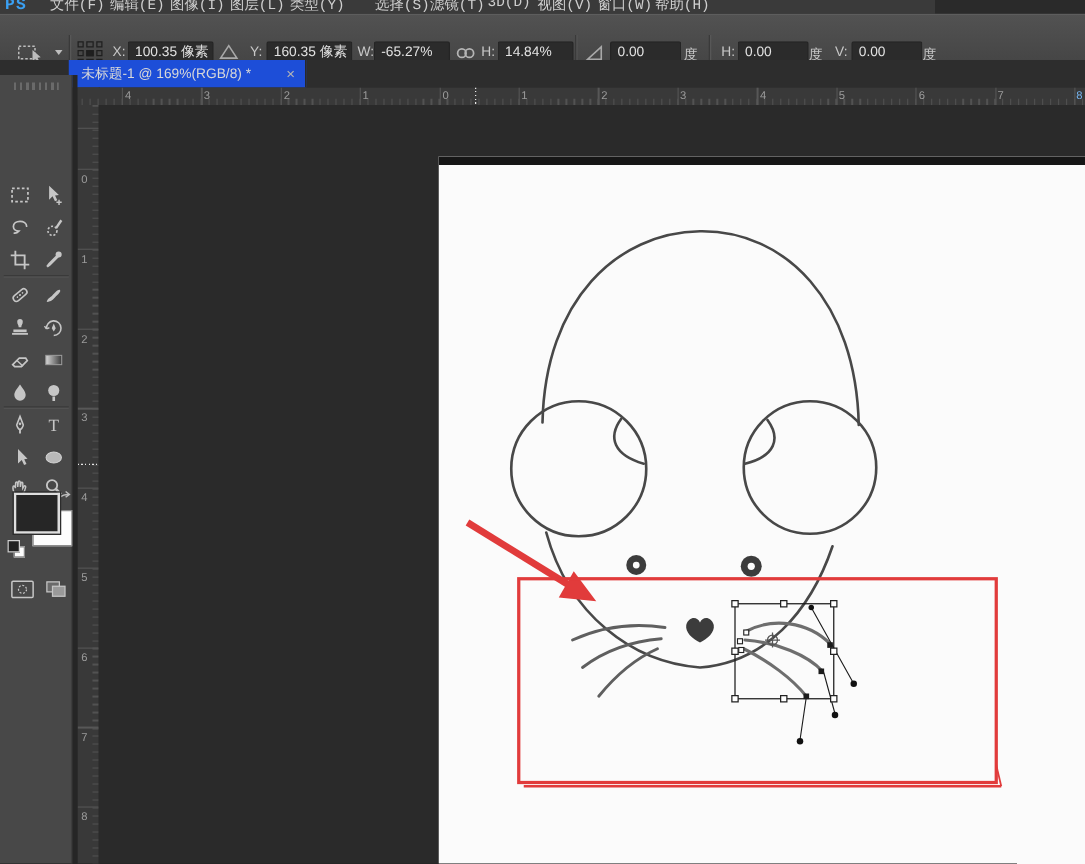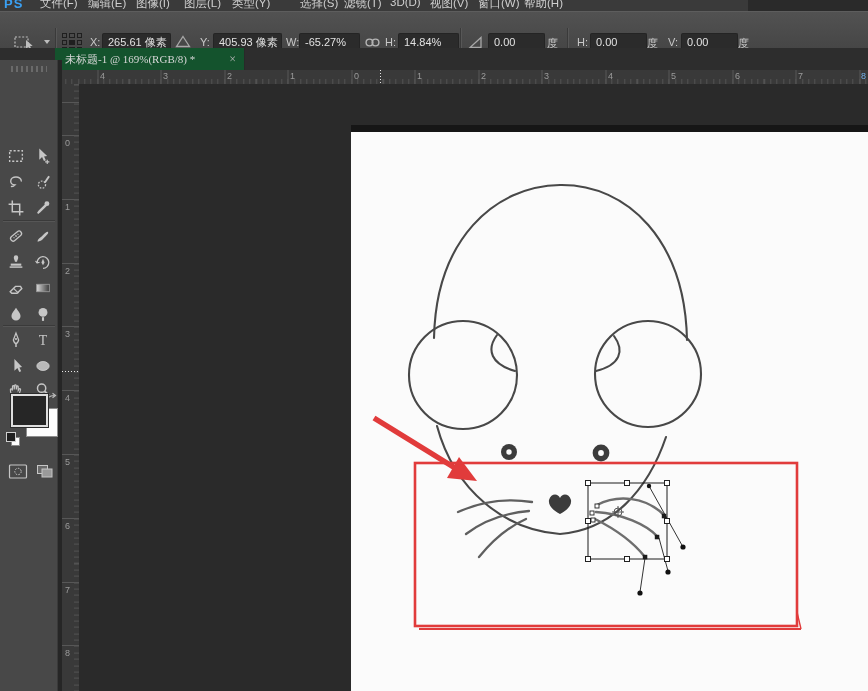--- a/index.html
+++ b/index.html
@@ -1,41 +1,41 @@
 <!DOCTYPE html>
 <html><head>
 <meta charset="utf-8">
 <style>
   html,body{margin:0;padding:0;background:#222;}
   #app{position:relative;width:868px;height:691px;background:#2a2a2a;overflow:hidden;
        font-family:"Liberation Sans","DejaVu Sans",sans-serif;-webkit-user-select:none;}
   
-  #menubar{position:absolute;left:0;top:0;width:748px;height:11px;background:#3a3a3a;overflow:hidden;}
+  #menubar{position:absolute;left:0;top:0;width:748px;height:11px;background:#3a3a3a;overflow:hidden;font-family:Liberation Mono, monospace;}
   #menubar .logo{position:absolute;left:4px;top:-4px;font-size:13px;font-weight:bold;color:#3aa0f3;letter-spacing:1px;}
   #menubar .mitem{position:absolute;top:-4px;font-size:11.5px;color:#cfcfcf;white-space:nowrap;}
   
   #optionsbar{position:absolute;left:0;top:11px;width:868px;height:37px;
       background:linear-gradient(#525252,#464646);border-bottom:1px solid #282828;box-shadow:inset 0 1px 0 #5d5d5d;}
   #optionsbar .lbl{position:absolute;top:25px;font-size:11px;color:#c8c8c8;}
   #optionsbar .unit{position:absolute;top:25px;font-size:11px;color:#c8c8c8;}
   .field{position:absolute;top:22px;height:16px;background:#2b2b2b;border:1px solid #242424;
       border-bottom-color:#5a5a5a;border-radius:2px;color:#e2e2e2;font-size:11px;line-height:16px;
       padding-left:5px;overflow:hidden;white-space:nowrap;}
   .sep{position:absolute;top:17px;width:1px;height:26px;background:#3a3a3a;box-shadow:1px 0 0 #575757;}
   #refgrid{position:absolute;left:62px;top:22px;width:20px;height:19px;display:grid;
       grid-template-columns:repeat(3,1fr);grid-template-rows:repeat(3,1fr);gap:2px;}
   #refgrid i{border:1.5px solid #1f1f1f;background:transparent;}
   #refgrid i.c{background:#1f1f1f;}
   #presetbtn{position:absolute;left:12px;top:22px;width:38px;height:18px;}
   .caret{position:absolute;right:0;top:7px;width:0;height:0;border-left:3.5px solid transparent;
       border-right:3.5px solid transparent;border-top:4px solid #bdbdbd;}
   
   #tabbar{position:absolute;left:0;top:48px;width:868px;height:22px;background:#2d2d2d;border-bottom:1px solid #252525;}
-  #tab1{position:absolute;left:55px;top:0;width:190px;height:22px;background:#14532d;
-      border-right:1px solid #292929;color:#d8d8d8;font-size:11px;line-height:22px;padding-left:10px;box-sizing:border-box;font-family:Liberation Serif, serif;}
+  #tab1{position:absolute;left:55px;top:0;width:190px;height:22px;background:#1d4ed8;
+      border-right:1px solid #292929;color:#d8d8d8;font-size:11px;line-height:22px;padding-left:10px;box-sizing:border-box;}
   #tab1 .close{position:absolute;right:8px;top:0;color:#b5b5b5;font-size:12px;line-height:22px;}
   
   #toolbar{position:absolute;left:0;top:60px;width:58px;height:631px;background:#484848;box-shadow:inset -1px 0 0 #3a3a3a;}
   #toolgrip{position:absolute;left:11px;top:6px;width:36px;height:6px;
       background:repeating-linear-gradient(90deg,#6a6a6a 0 2px,transparent 2px 5px);}
   .tool{position:absolute;width:24px;height:24px;}
   .tool svg{display:block;margin:3px auto 0;}
   .tdiv{position:absolute;left:3px;width:52px;height:1px;background:#3a3a3a;box-shadow:0 1px 0 #565656;}
   #swatches{position:absolute;left:0;top:332px;width:58px;height:60px;}
   .sw-bg{position:absolute;left:26px;top:16px;width:30px;height:27px;background:#fdfdfd;border:1px solid #8d8d8d;}
@@ -95,26 +95,26 @@
         <i></i>
         <i></i>
         <i></i>
         <i class="c"></i>
         <i></i>
         <i></i>
         <i></i>
         <i></i>
     </div>
     <span class="lbl" style="left:90px">X:</span>
-    <div class="field" style="left:102px;width:62px">265.61 像素</div>
+    <div class="field" style="left:102px;width:62px">100.35 像素</div>
     <svg style="position:absolute;left:175px;top:24px" width="16" height="13" viewBox="0 0 16 13">
       <path d="M8,1.5 L14.5,11.5 L1.5,11.5 Z" fill="none" stroke="#a8a8a8" stroke-width="1.3"></path>
     </svg>
     <span class="lbl" style="left:200px">Y:</span>
-    <div class="field" style="left:213px;width:62px">405.93 像素</div>
+    <div class="field" style="left:213px;width:62px">160.35 像素</div>
     <span class="lbl" style="left:286px">W:</span>
     <div class="field" style="left:299px;width:54px">-65.27%</div>
     <svg style="position:absolute;left:364px;top:26px" width="17" height="11" viewBox="0 0 17 11">
       <circle cx="5.5" cy="5.5" r="3.4" fill="none" stroke="#b5b5b5" stroke-width="1.4"></circle>
       <circle cx="11.5" cy="5.5" r="3.4" fill="none" stroke="#b5b5b5" stroke-width="1.4"></circle>
     </svg>
     <span class="lbl" style="left:385px">H:</span>
     <div class="field" style="left:398px;width:54px">14.84%</div>
     <div class="sep" style="left:460px"></div>
     <svg style="position:absolute;left:468px;top:25px" width="15" height="13" viewBox="0 0 15 13">

